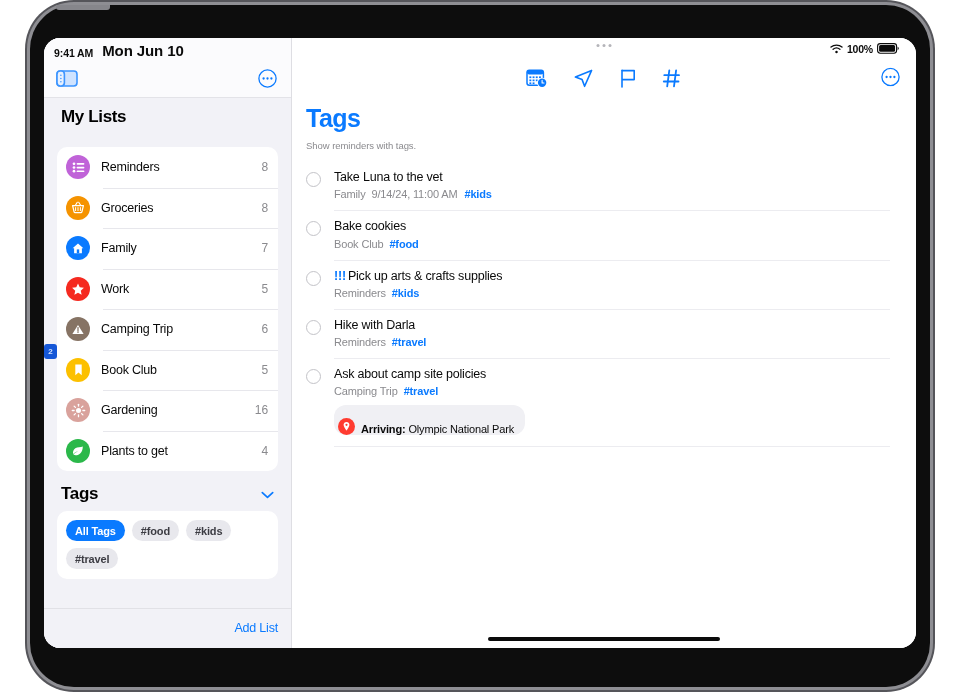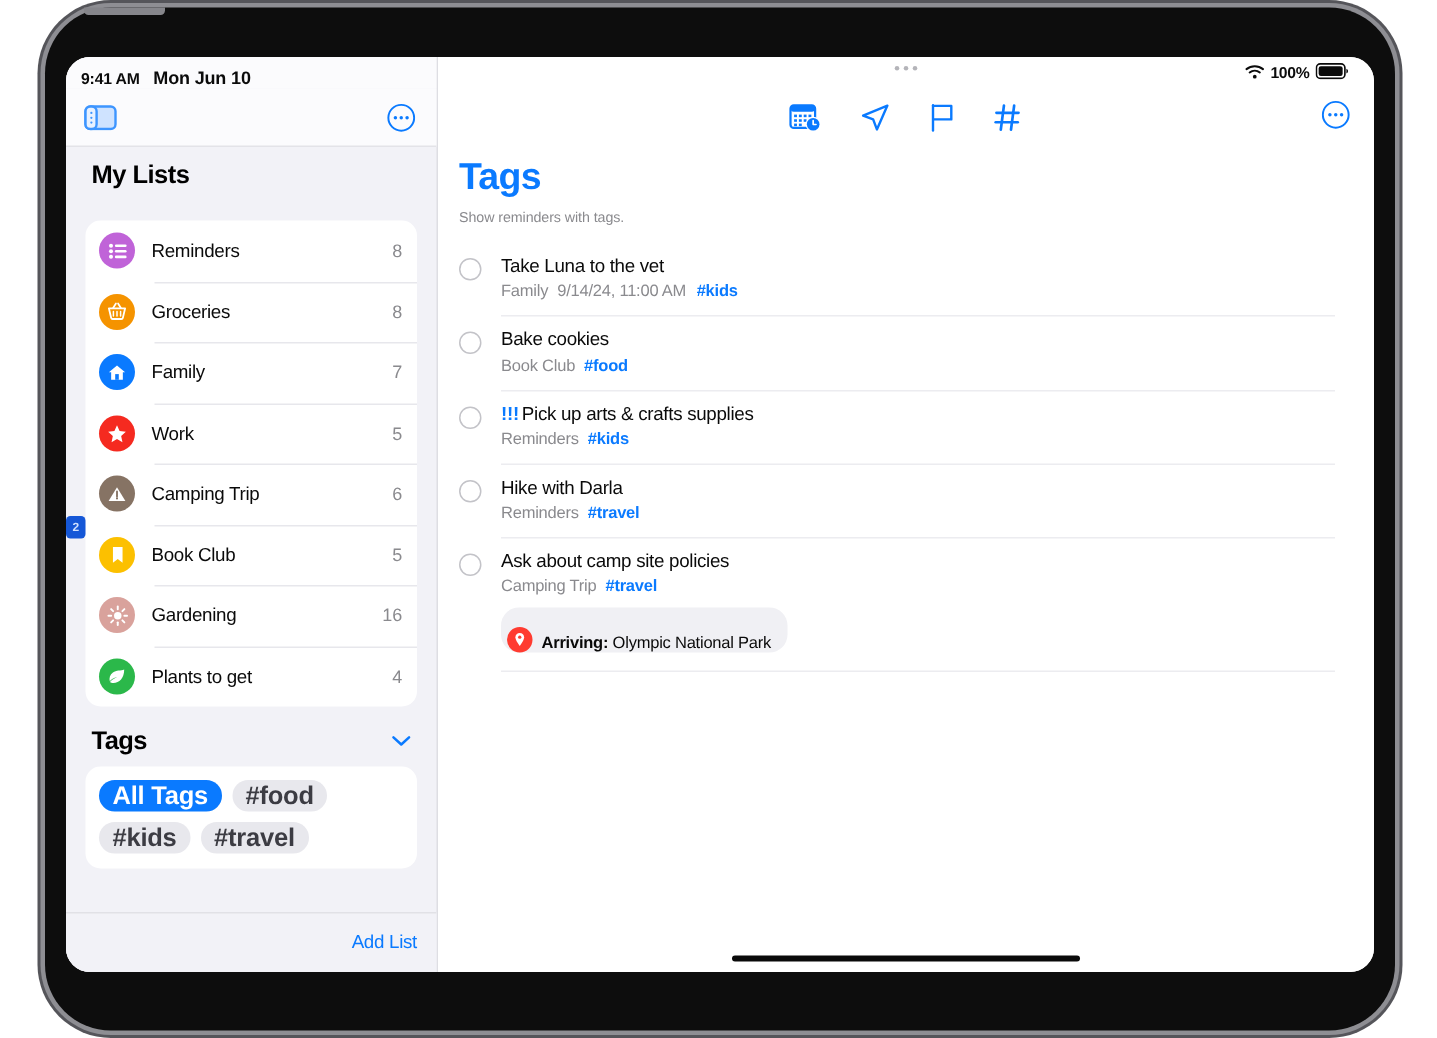--- a/index.html
+++ b/index.html
@@ -42,21 +42,21 @@
     display: flex; flex-direction: column;
     border-right: 1px solid #dedee3;
     position: relative;
   }
   .sb-statusbar {
     height: 21px; display: flex; align-items: flex-end;
     padding: 0 0 0 10px; gap: 9px;
     background: #fbfbfd;
   }
   .sb-statusbar .st-time { font-size: 10.5px; font-weight: 700; color: #0b0b0b; letter-spacing: -0.1px;}
-  .sb-statusbar .st-date { font-size: 12px; font-weight: 700; color: #0b0b0b; letter-spacing: -0.1px;}
+  .sb-statusbar .st-date { font-size: 15px; font-weight: 700; color: #0b0b0b; letter-spacing: -0.1px;}
 
   .sb-toolbar {
     height: 39px; background: #fbfbfd;
     display: flex; align-items: center; justify-content: space-between;
     padding: 0 14px 0 12px;
     border-bottom: 1px solid #e3e3e8;
   }
   .sidebar-toggle { width: 22px; height: 17px; cursor: pointer; }
   .more-circle { width: 19px; height: 19px; cursor: pointer; }
 
@@ -94,21 +94,21 @@
   }
   .tags-header .th-title { font-size: 17px; font-weight: 700; color: #000; letter-spacing: -0.35px;}
   .tags-card {
     background: #fff; border-radius: 10px;
     padding: 9px 9px 10px 9px;
     display: flex; flex-wrap: wrap; gap: 7px;
   }
   .tag-chip {
     height: 21px; padding: 0 9px; border-radius: 11px;
     background: #e8e8ed; color: #3c3c43;
-    font-size: 17px; font-weight: 600; letter-spacing: -0.15px;
+    font-size: 11px; font-weight: 600; letter-spacing: -0.15px;
     display: flex; align-items: center; cursor: pointer;
   }
   .tag-chip.selected { background: #0a7aff; color: #fff; }
 
   .sb-footer {
     height: 40px; display: flex; align-items: center; justify-content: flex-end;
     padding: 0 13px 2px 0; background: #f2f2f7;
     border-top: 1px solid #e1e1e6;
   }
   .add-list-btn {

